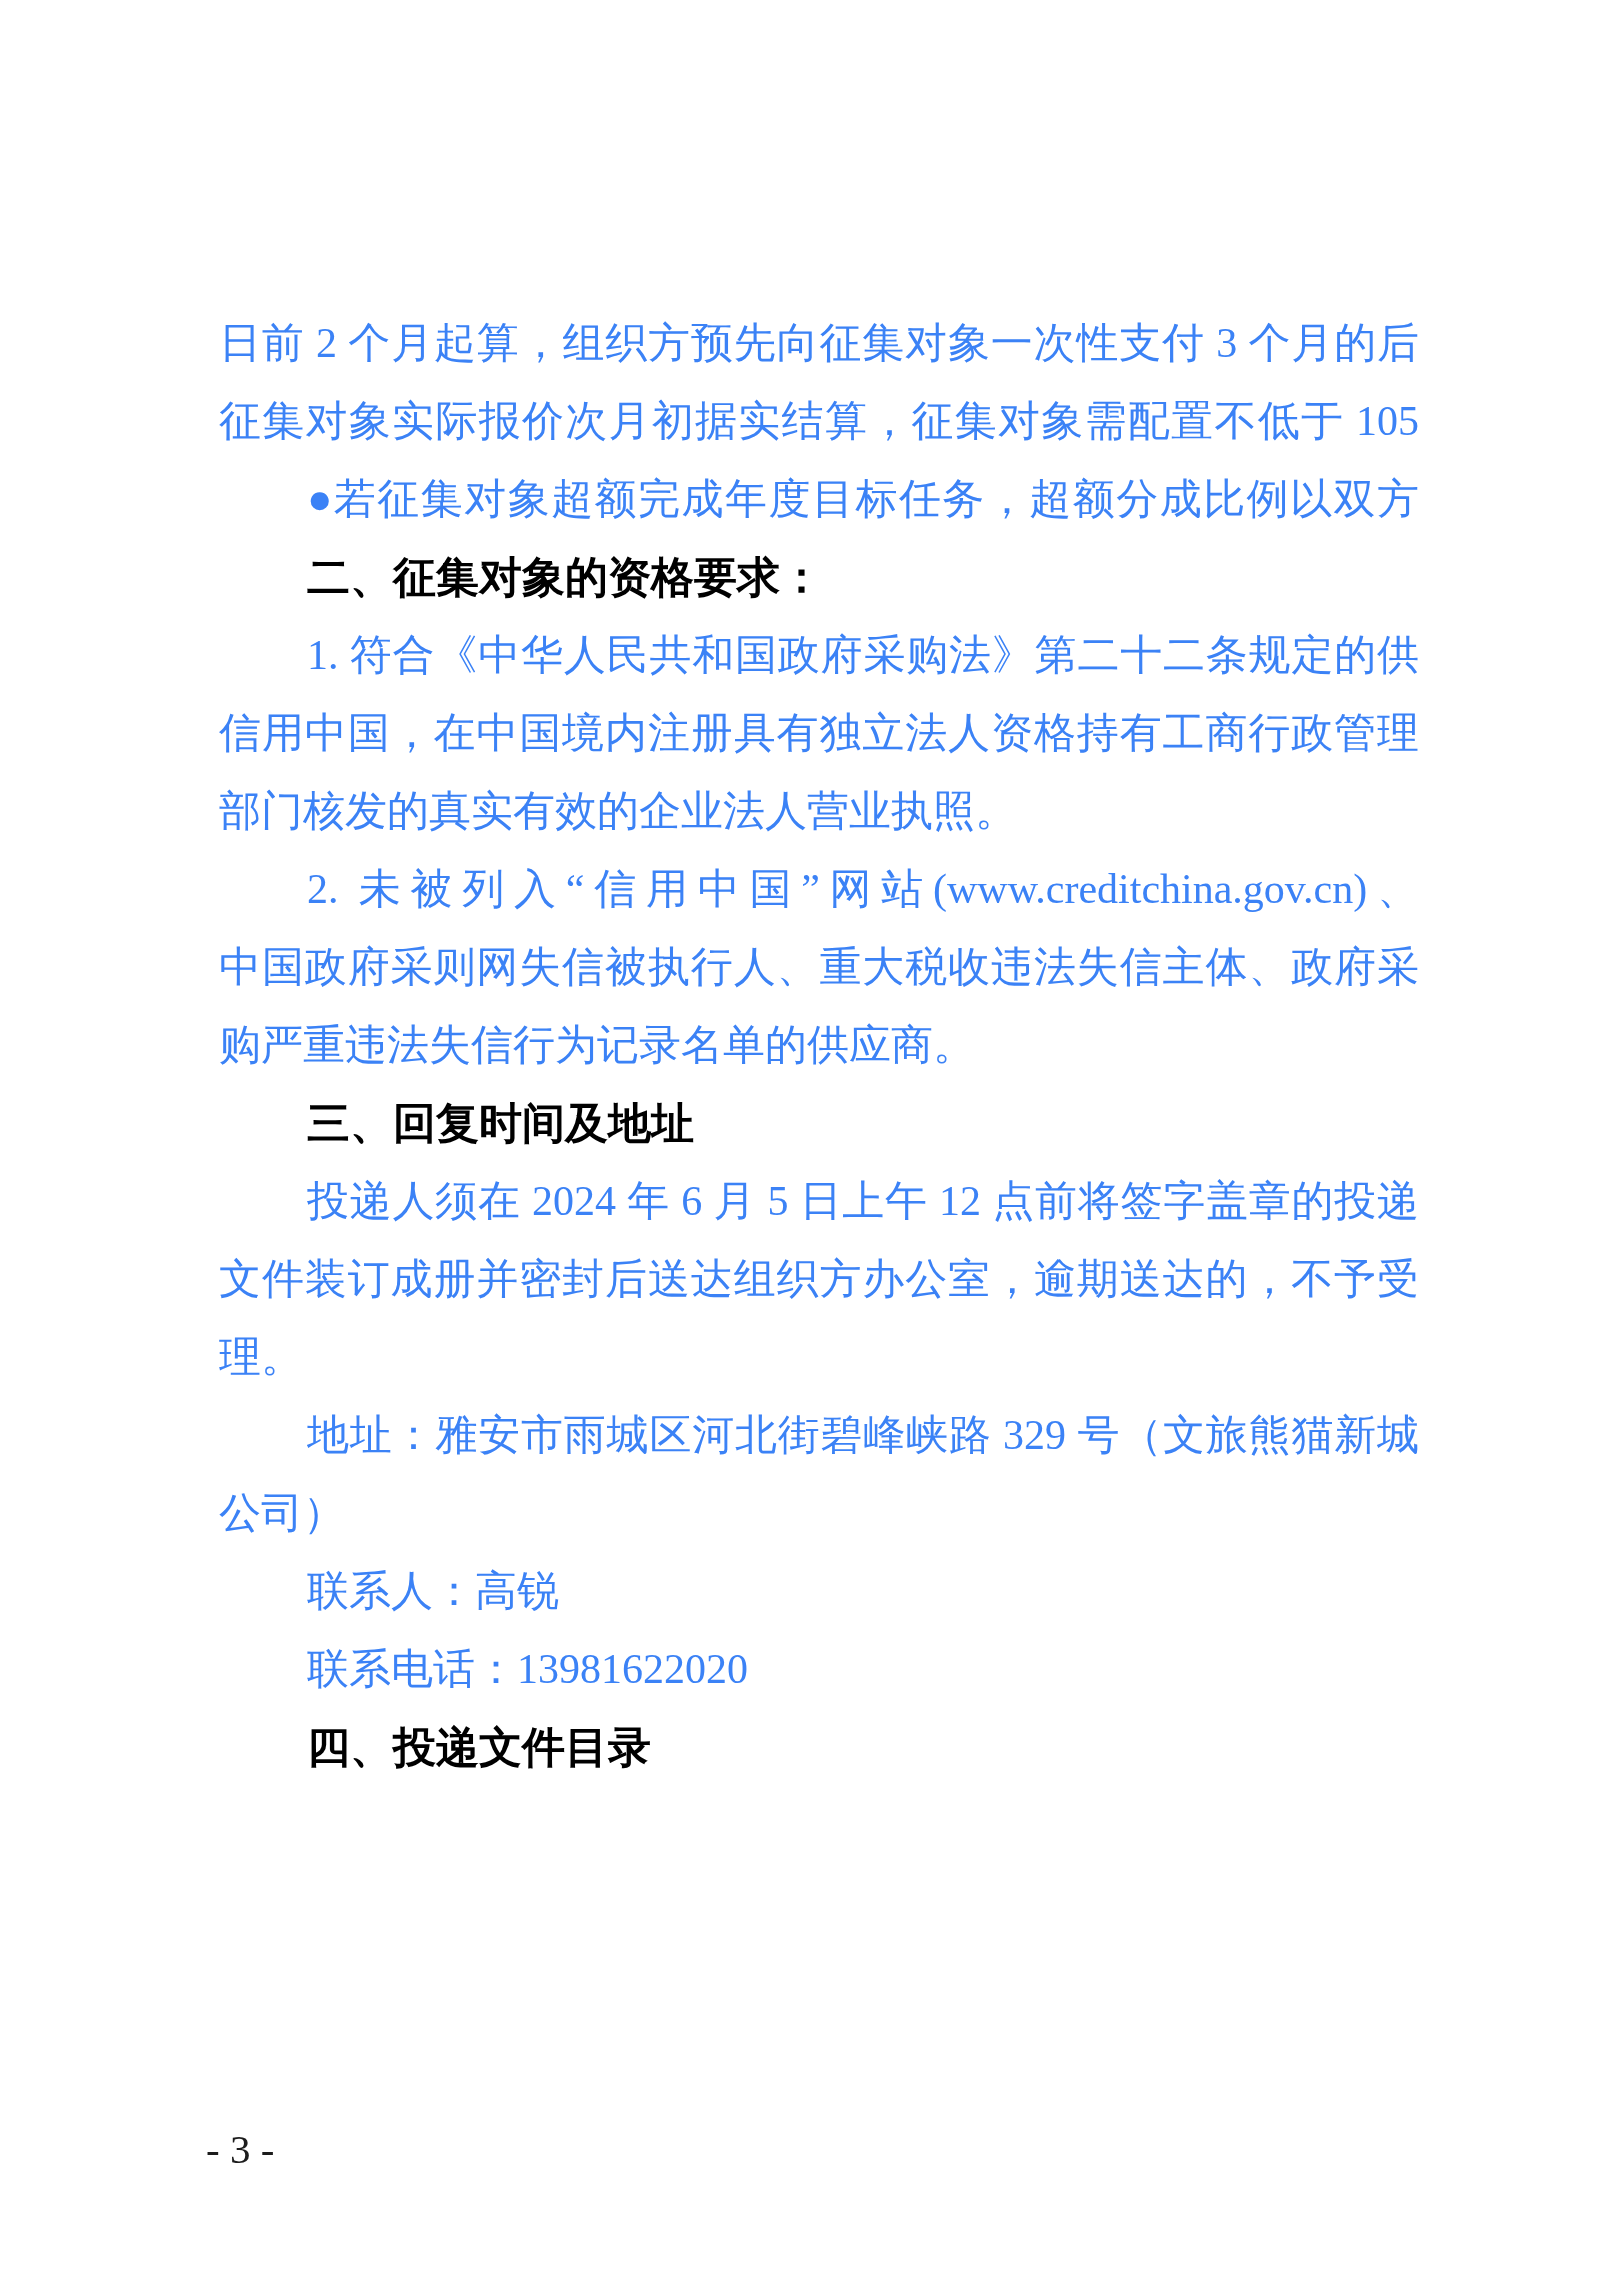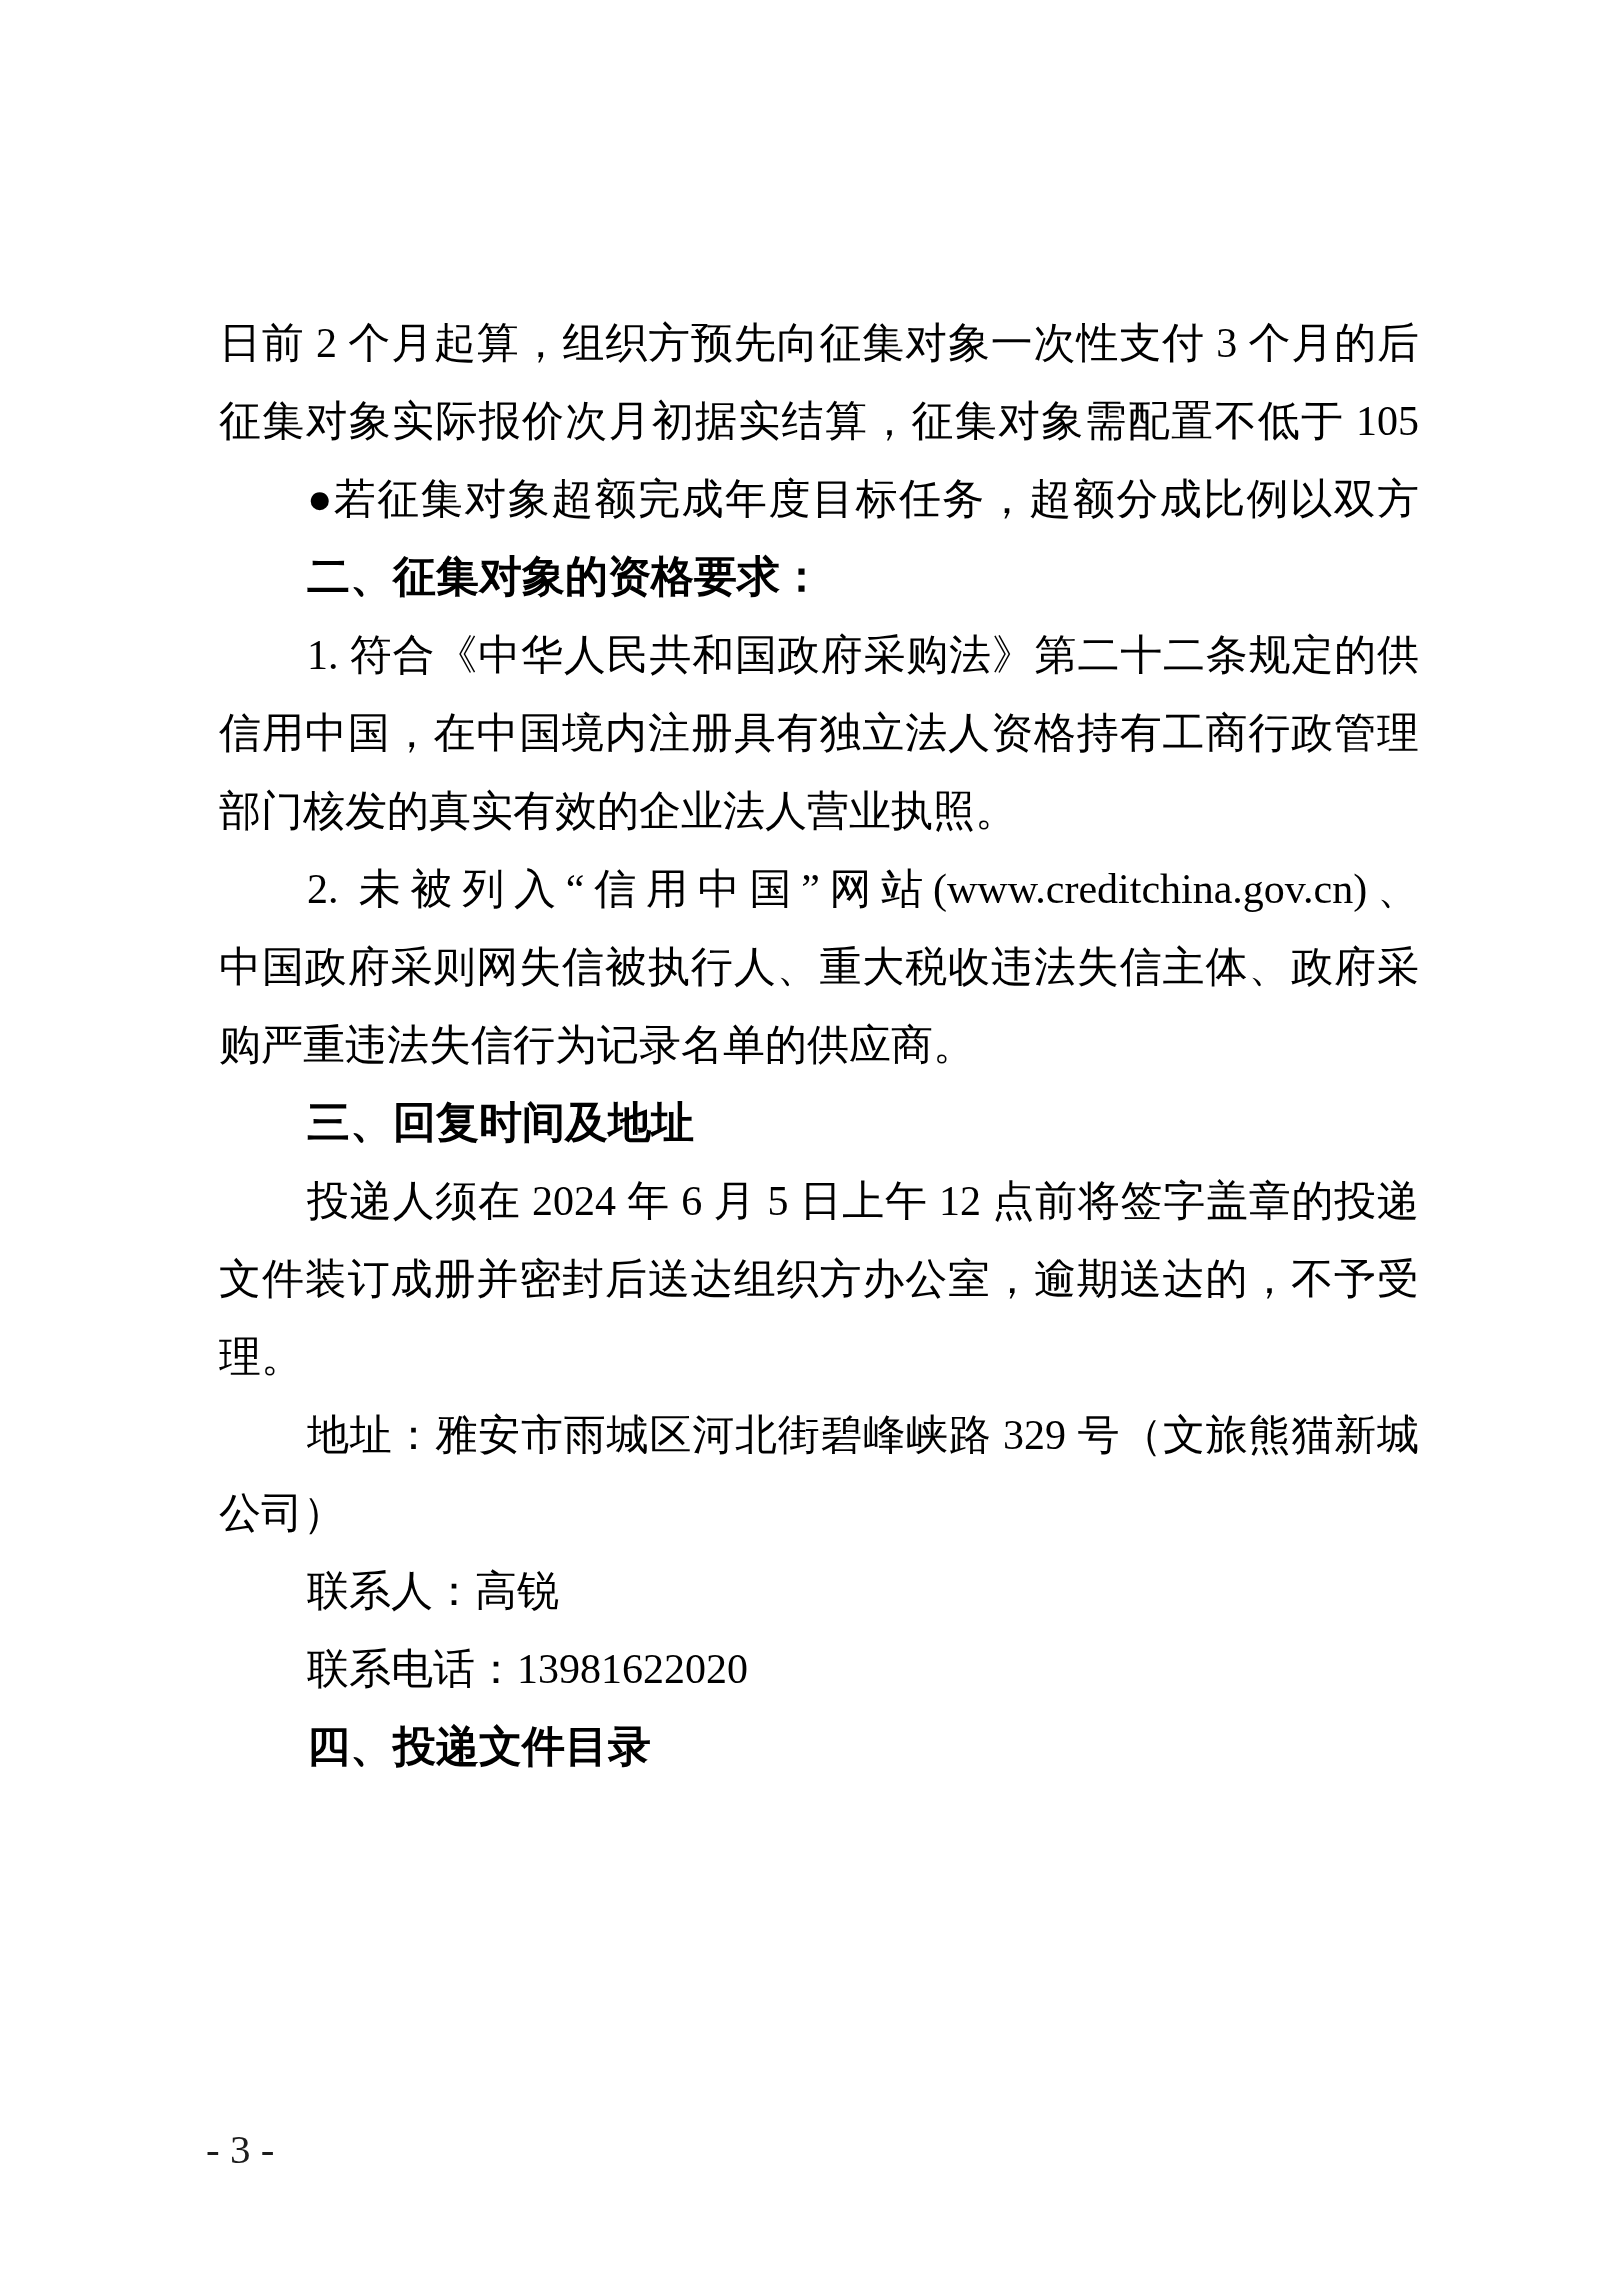--- a/index.html
+++ b/index.html
@@ -21,34 +21,34 @@
     left: 219px;
     top: 304px;
     width: 1200px;
   }
   .line {
     height: 78px;
     line-height: 78px;
     font-size: 42px;
     overflow: hidden;
     white-space: nowrap;
-    color: #000000;
+    color: #3b82f6;
   }
   .line.fill {
     white-space: normal;
     word-break: break-all;
     text-align: justify;
     text-align-last: justify;
     text-justify: inter-character;
   }
   .line.indent {
     padding-left: 88px;
   }
   .line.heading {
-    font-family: Liberation Serif, serif;
+    font-family: Liberation Sans, sans-serif;
     font-weight: 700;
     font-size: 43px;
     color: #000000;
   }
   .footer {
     position: absolute;
     left: 206px;
     top: 2120px;
     height: 59px;
     line-height: 59px;

